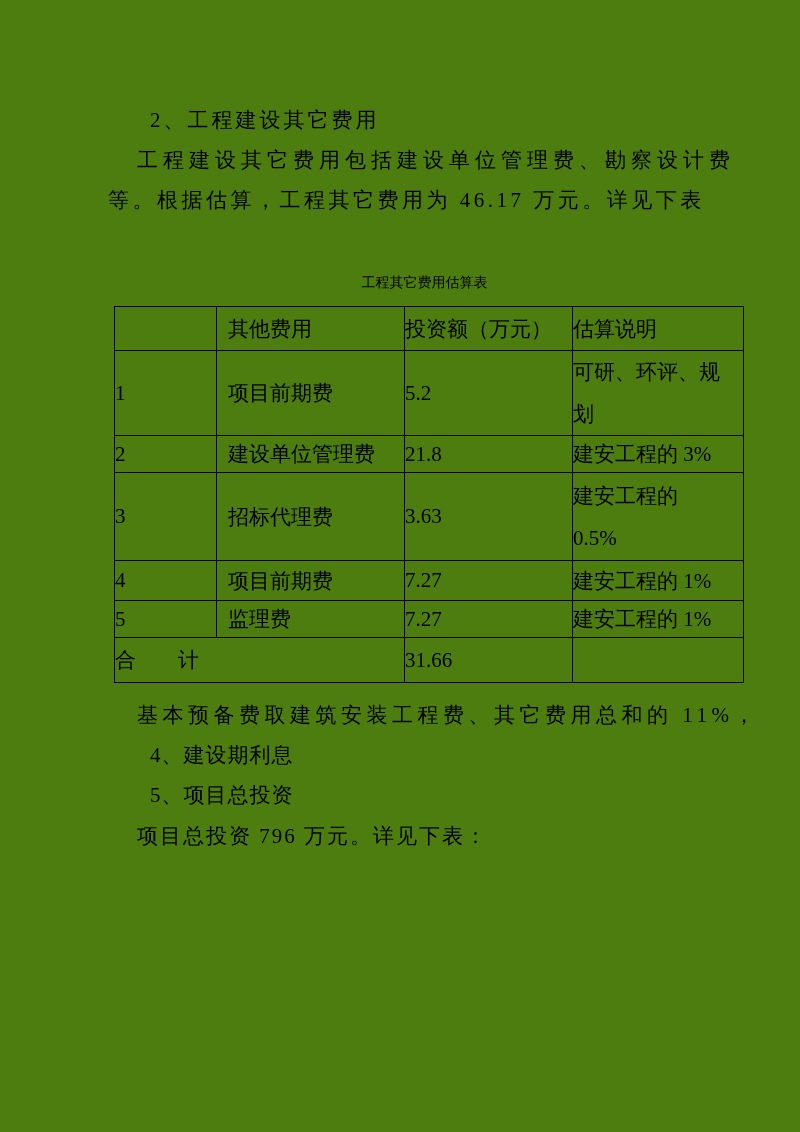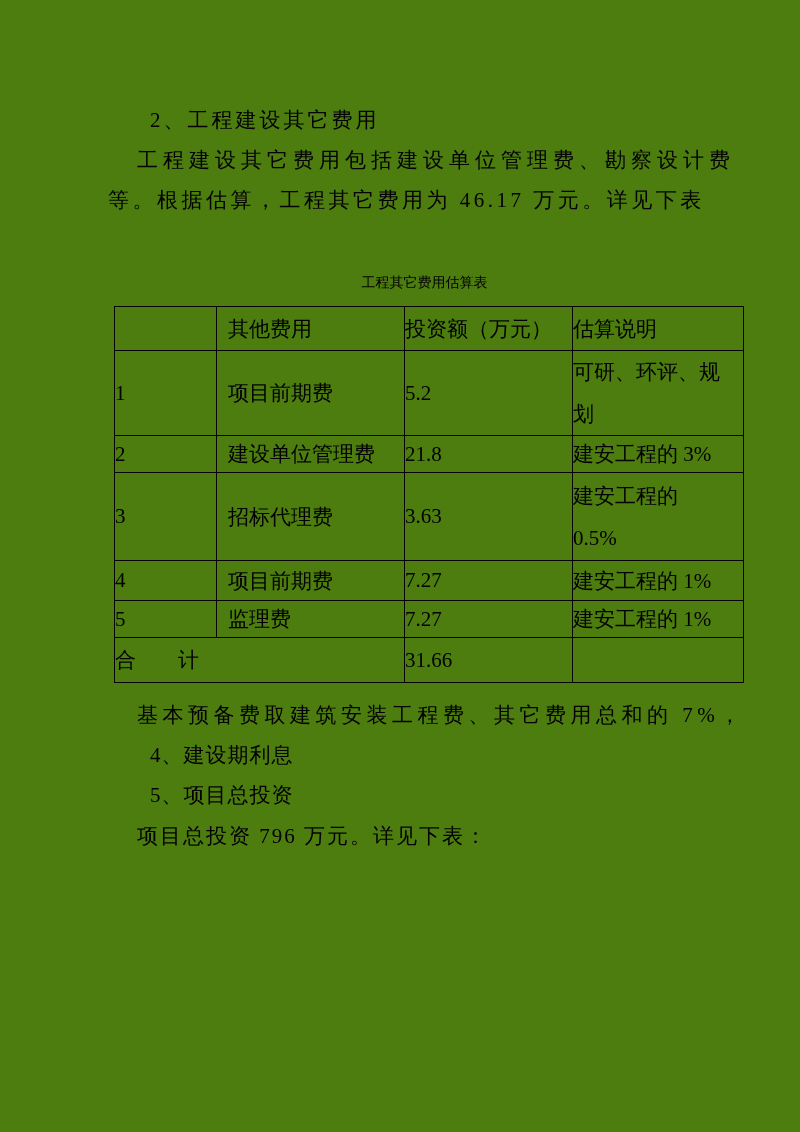--- a/index.html
+++ b/index.html
@@ -117,19 +117,19 @@
 
       <tr style="height:45px">
         <td colspan="2">合　　计</td>
         <td>31.66</td>
         <td></td>
       </tr>
     </tbody>
   </table>
 
   <div class="block" id="body-block">
-    <div class="line ind-p" style="letter-spacing:4.5px">基本预备费取建筑安装工程费、其它费用总和的 7%，</div>
+    <div class="line ind-p" style="letter-spacing:4.5px">基本预备费取建筑安装工程费、其它费用总和的 11%，</div>
     <div class="line ind-h" style="letter-spacing:1px">4、建设期利息</div>
     <div class="line ind-h" style="letter-spacing:1px">5、项目总投资</div>
     <div class="line ind-p" style="letter-spacing:2px">项目总投资 796 万元。详见下表：</div>
   </div>
 
 </div>
 
 </body></html>

